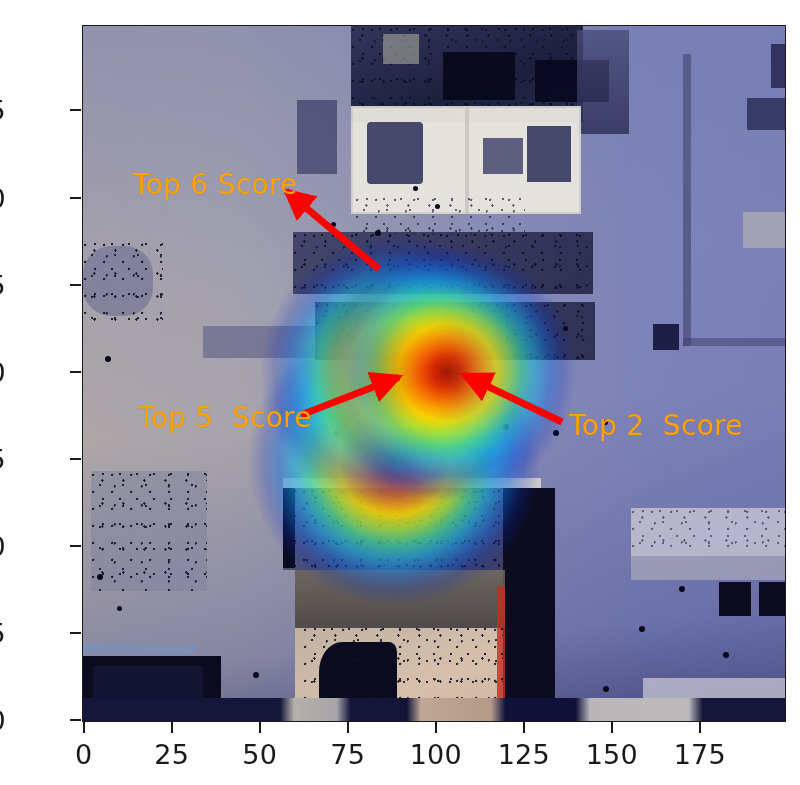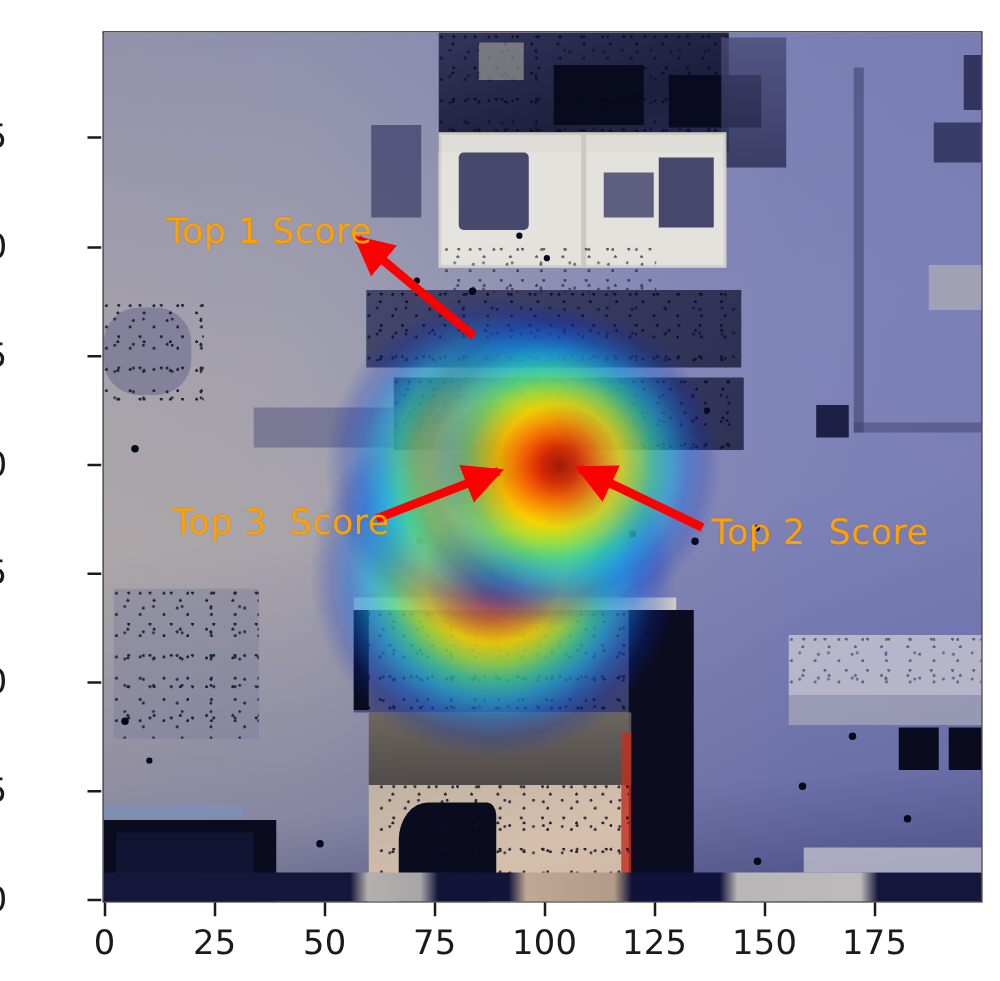--- a/index.html
+++ b/index.html
@@ -206,18 +206,18 @@
         <marker id="ah" viewBox="0 0 10 10" refX="8.6" refY="5" markerWidth="4.6" markerHeight="4.6" orient="auto-start-reverse">
           <path d="M 0 0 L 10 5 L 0 10 z" fill="#ff0000"></path>
         </marker>
       </defs>
     <line x1="296" y1="243" x2="203" y2="165" stroke="#ff0000" stroke-width="7" marker-end="url(#ah)"></line>
         <line x1="218" y1="389" x2="316" y2="351" stroke="#ff0000" stroke-width="7" marker-end="url(#ah)"></line>
         <line x1="479" y1="396" x2="381" y2="349" stroke="#ff0000" stroke-width="7" marker-end="url(#ah)"></line>
       </svg>
 
     <div id="annot-layer">
-        <div class="annot" style="left: 50px; top: 142px;">Top 1 Score</div>
-        <div class="annot" style="left: 55px; top: 375px;">Top 3  Score</div>
+        <div class="annot" style="left: 50px; top: 142px;">Top 6 Score</div>
+        <div class="annot" style="left: 55px; top: 375px;">Top 5  Score</div>
         <div class="annot" style="left: 486px; top: 383px;">Top 2  Score</div>
       </div>
   </div>
 </div>
 
 </body></html>

